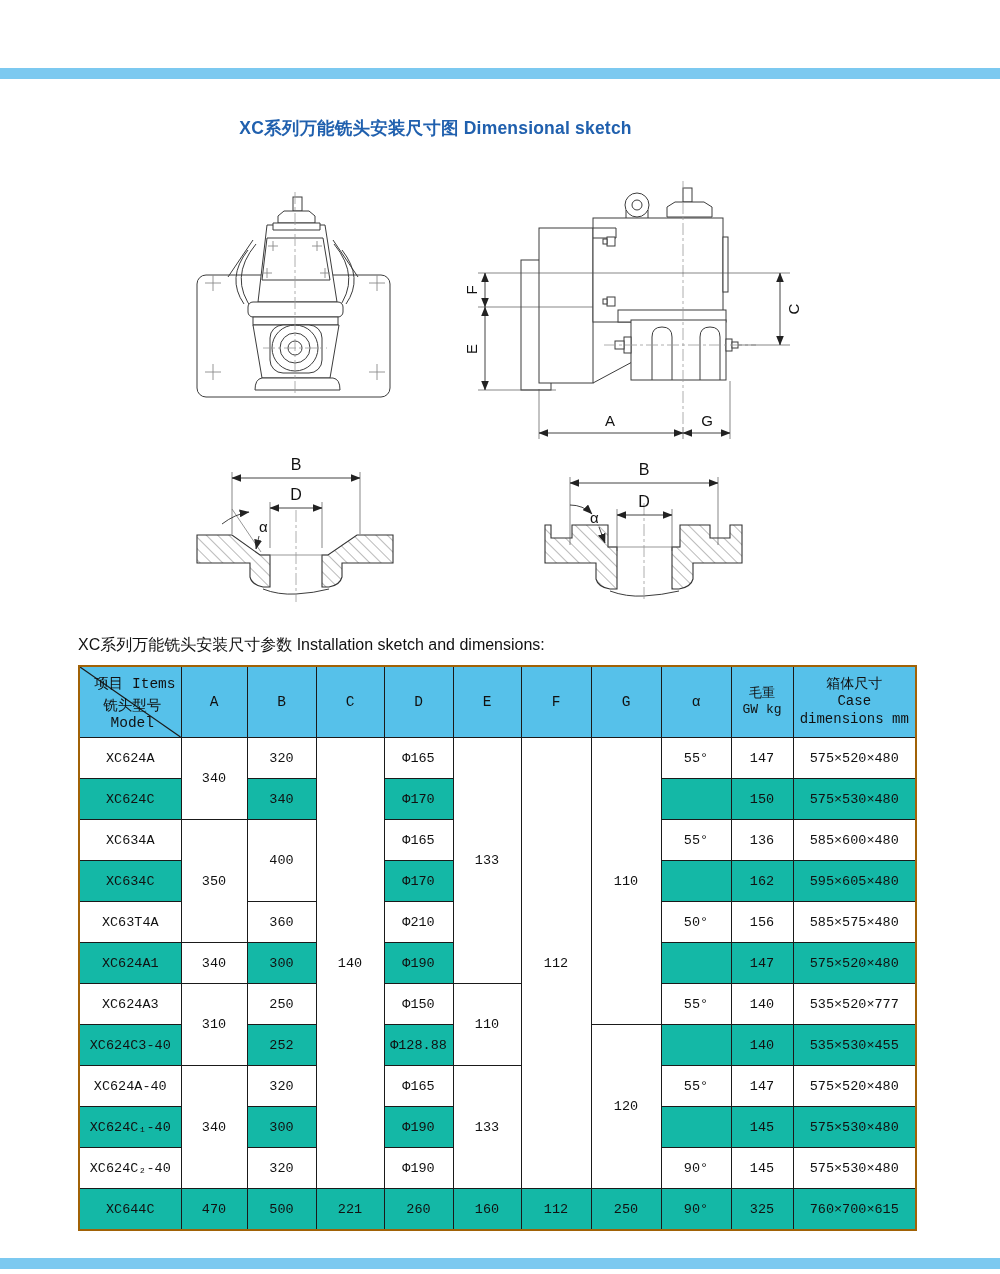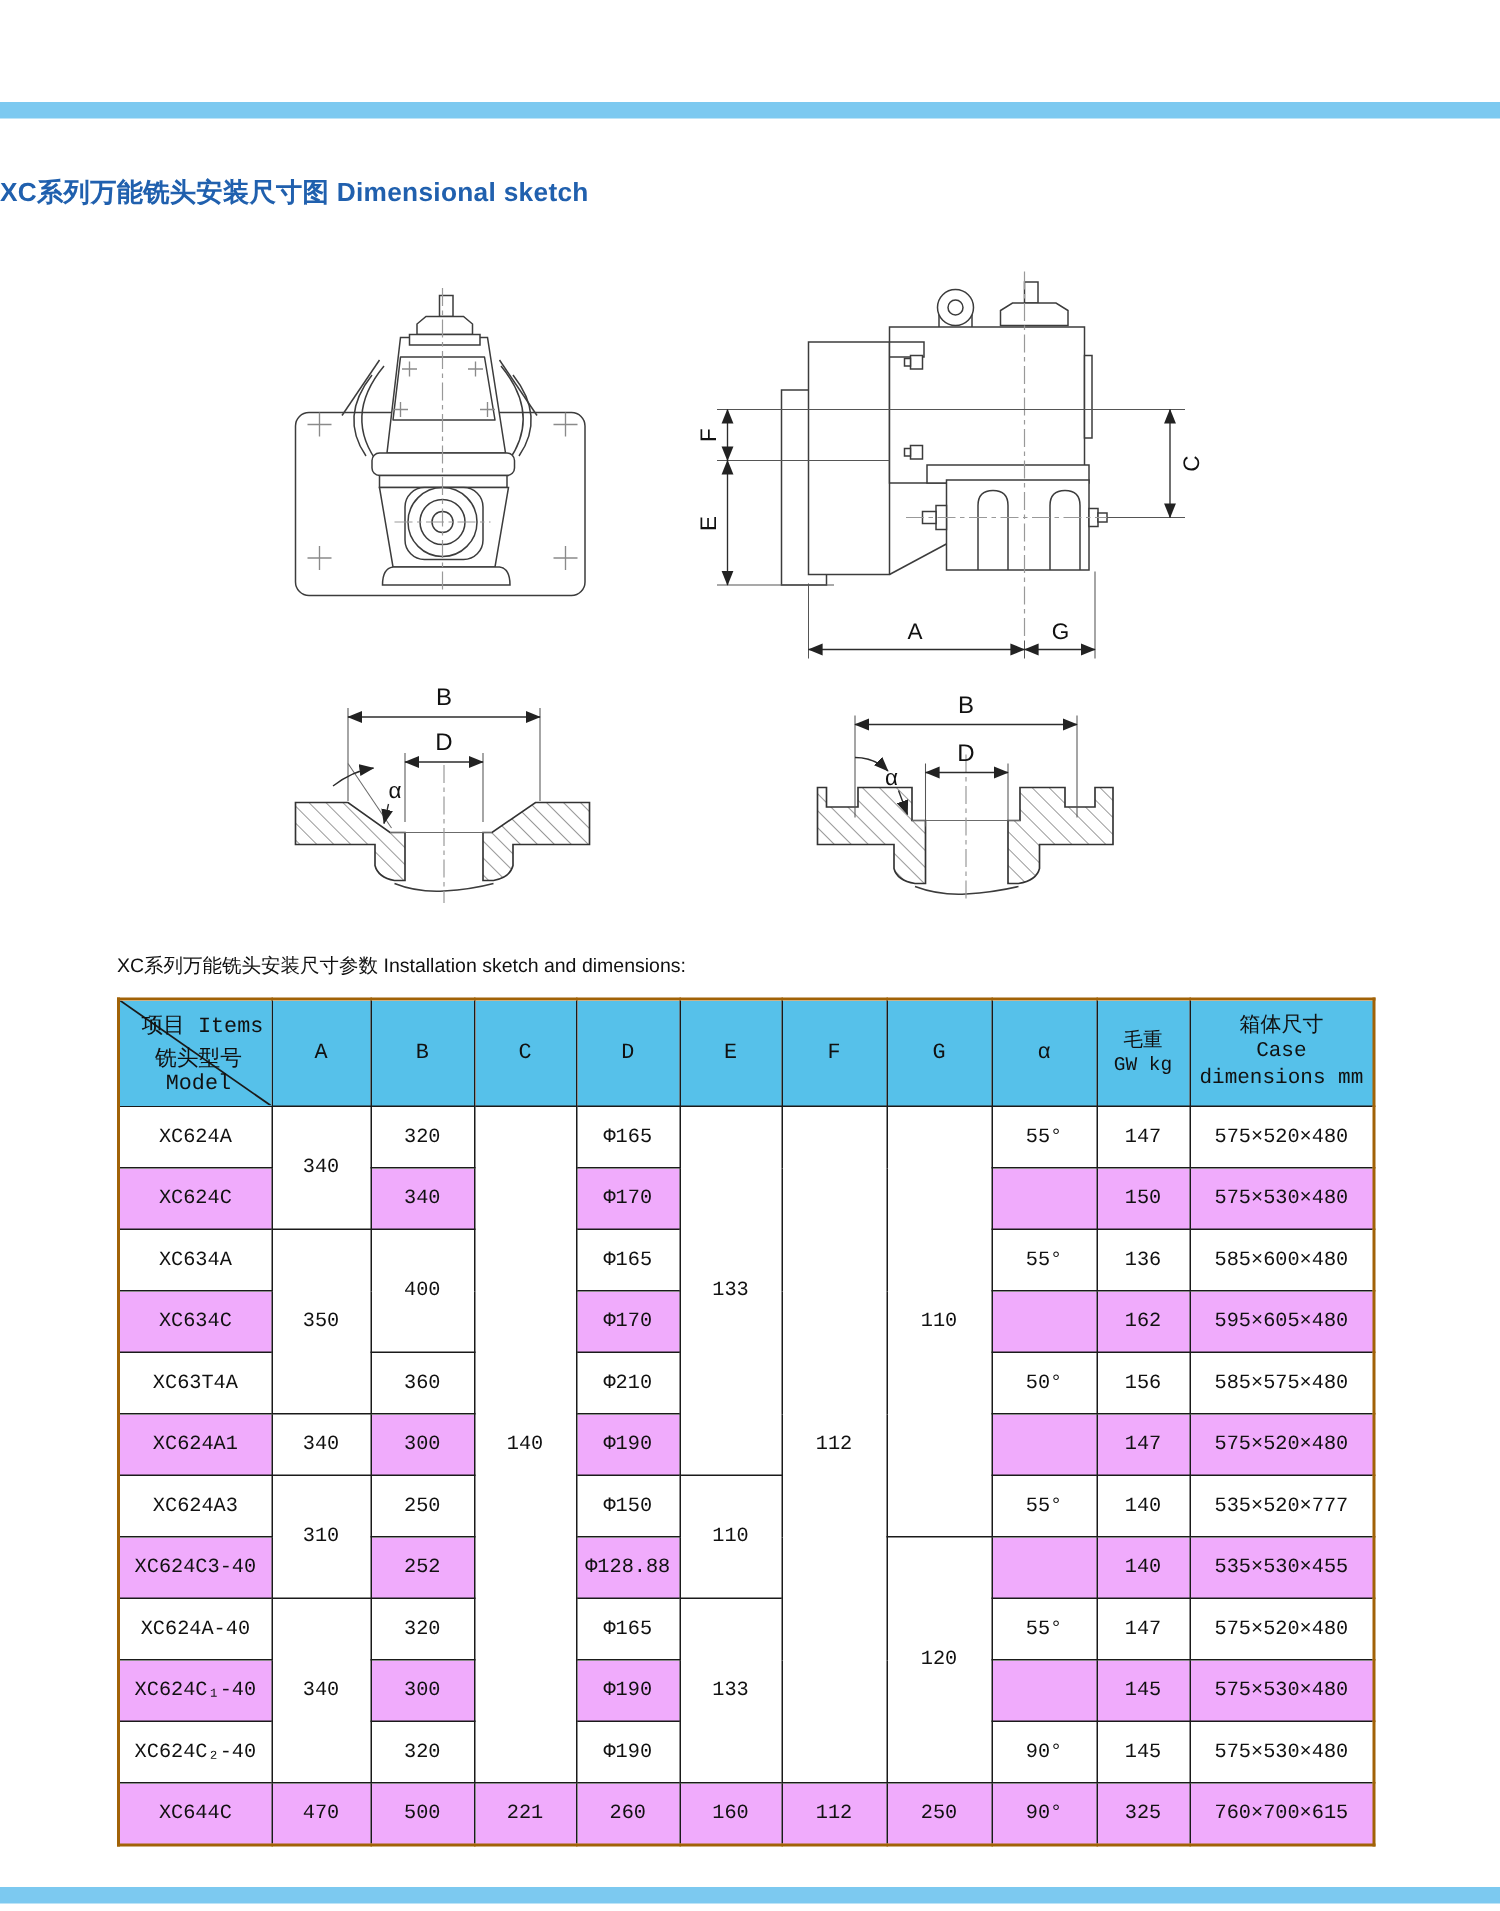--- a/index.html
+++ b/index.html
@@ -1,43 +1,43 @@
 <!DOCTYPE html>
 <html><head>
 <meta charset="utf-8">
 <style>
   html,body{margin:0;padding:0;background:#fff;}
   .page{position:relative;width:1000px;height:1274px;background:#fff;overflow:hidden;
         font-family:"Liberation Sans","DejaVu Sans",sans-serif;color:#1a1a1a;}
   .accent-bar{position:absolute;left:0;width:1000px;height:11px;background:#7CC9F0;}
   .bar-top{top:68px;}
   .bar-bottom{top:1258px;}
-  .title{position:absolute;top:116px;left:0;width:871px;
+  .title{position:absolute;top:116px;left:0;width:871px;text-align:center;
          font-size:17.5px;font-weight:bold;color:#2060AE;letter-spacing:.2px;}
-  .caption{position:absolute;top:635px;left:78px;font-size:13px;font-weight:500;color:#111;}
+  .caption{position:absolute;top:635px;left:78px;font-size:16px;font-weight:500;color:#111;}
   .drw{position:absolute;}
   
   .ln{fill:none;stroke:#3c3c3c;stroke-width:1;}
   .wh{fill:#ffffff;stroke:#3c3c3c;stroke-width:1;}
   .thin{fill:none;stroke:#6b6b6b;stroke-width:.7;}
   .cl{fill:none;stroke:#999;stroke-width:.8;stroke-dasharray:12 3 3 3;}
   .dim{fill:none;stroke:#2c2c2c;stroke-width:.9;}
   .ext{fill:none;stroke:#555;stroke-width:.7;}
   .plus{stroke:#8a8a8a;stroke-width:.9;fill:none;}
   .sec{stroke:#333;stroke-width:1.1;}
   text.dlabel{font-size:15px;fill:#111;font-family:"Liberation Sans","DejaVu Sans",sans-serif;}
   text.big{font-size:16px;}
   
   table.dims{position:absolute;left:78px;top:665px;border-collapse:collapse;table-layout:fixed;
              border:2px solid #a16207;font-family:Liberation Mono, monospace;}
   table.dims th,table.dims td{border:1px solid #1a1a1a;text-align:center;vertical-align:middle;
              padding:0;font-size:13.5px;color:#111;overflow:hidden;}
   table.dims thead th{background:#56C1EA;font-weight:400;height:70px;font-size:14.5px;}
   table.dims tbody td{height:40px;background:#fff;font-weight:400;}
-  table.dims td.bl{background:#f0abfc;}
+  table.dims td.bl{background:#14b8a6;}
   th.corner{position:relative;font-size:12.5px;}
   th.corner .c-top{position:absolute;top:7px;right:5px;}
   th.corner .c-bot{position:absolute;bottom:6px;left:4px;margin-top:12px;}
   th.corner svg{position:absolute;inset:0;width:100%;height:100%;}
   .hl{line-height:1.25;font-size:13px;}
   .hl.sm{font-size:14px;}
   th.thickL,td.thickL{border-left-width:2px;}
 </style>
 </head>
 <body>

